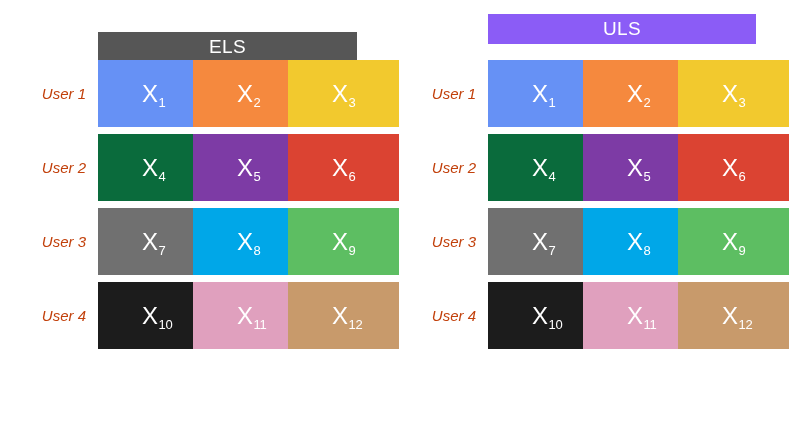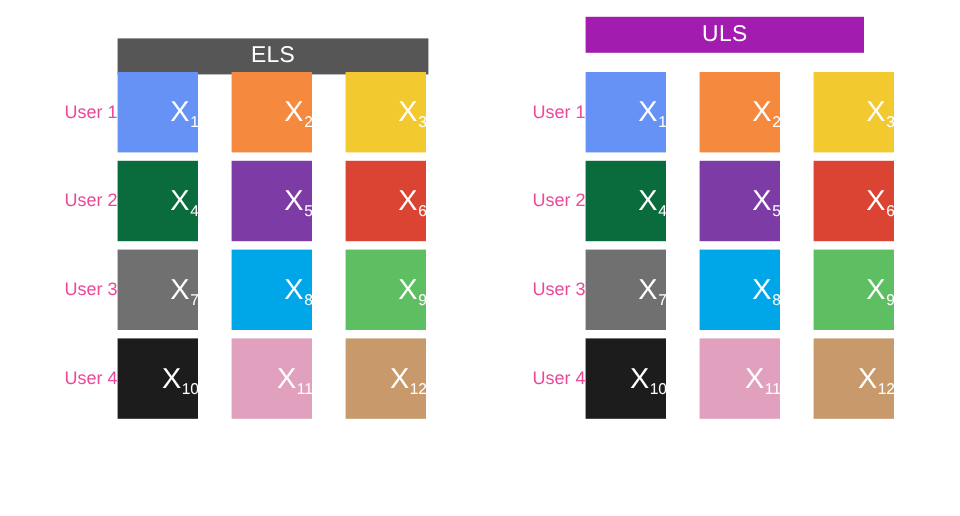--- a/index.html
+++ b/index.html
@@ -42,38 +42,41 @@
   .row {
     position: absolute;
     height: 67px;
   }
   .row-label {
     position: absolute;
     right: 100%;
     top: 0;
     height: 67px;
     width: 92px;
+    padding-right: 12px;
     box-sizing: border-box;
     display: flex;
     align-items: center;
     justify-content: flex-end;
     font-size: 15px;
-    color: #ec4899;
+    color: #c2410c;
     white-space: nowrap;
     font-family: "Liberation Sans", sans-serif;
+    font-style: italic;
   }
   .cell {
     position: absolute;
     top: 0;
     width: 67px;
     height: 67px;
     display: flex;
     align-items: center;
-    justify-content: flex-end;
+    justify-content: flex-start;
     color: #ffffff;
+    padding-left: 44px;
   }
   .cell-text {
     font-size: 24px;
     line-height: 1;
     font-family: "Liberation Sans", sans-serif;
     display: inline-block;
     white-space: nowrap;
   }
   .cell-text .sub {
     font-size: 13px;
@@ -137,21 +140,21 @@
           <div class="cell" style="left: 95px; width: 67px; height: 67px; background: rgb(224, 160, 190);">
             <span class="cell-text"><span>X</span><span class="sub">11</span></span>
           </div>
           <div class="cell" style="left: 190px; width: 67px; height: 67px; background: rgb(200, 154, 107);">
             <span class="cell-text"><span>X</span><span class="sub">12</span></span>
           </div>
         </div>
       </div>
     </div>
     <div class="panel" style="left: 0px;">
-      <div class="panel-header" style="left: 488px; top: 14px; width: 232px; height: 30px; background: #a21caf;">
+      <div class="panel-header" style="left: 488px; top: 14px; width: 268px; height: 30px; background: #8b5cf6;">
         <span>ULS</span>
       </div>
       <div class="grid" style="left: 488px; top: 60px;">
         <div class="row" style="top: 0px; left: 0px; width: 257px;">
           <div class="row-label">User 1</div>
           <div class="cell" style="left: 0px; width: 67px; height: 67px; background: rgb(102, 145, 245);">
             <span class="cell-text"><span>X</span><span class="sub">1</span></span>
           </div>
           <div class="cell" style="left: 95px; width: 67px; height: 67px; background: rgb(245, 137, 62);">
             <span class="cell-text"><span>X</span><span class="sub">2</span></span>

